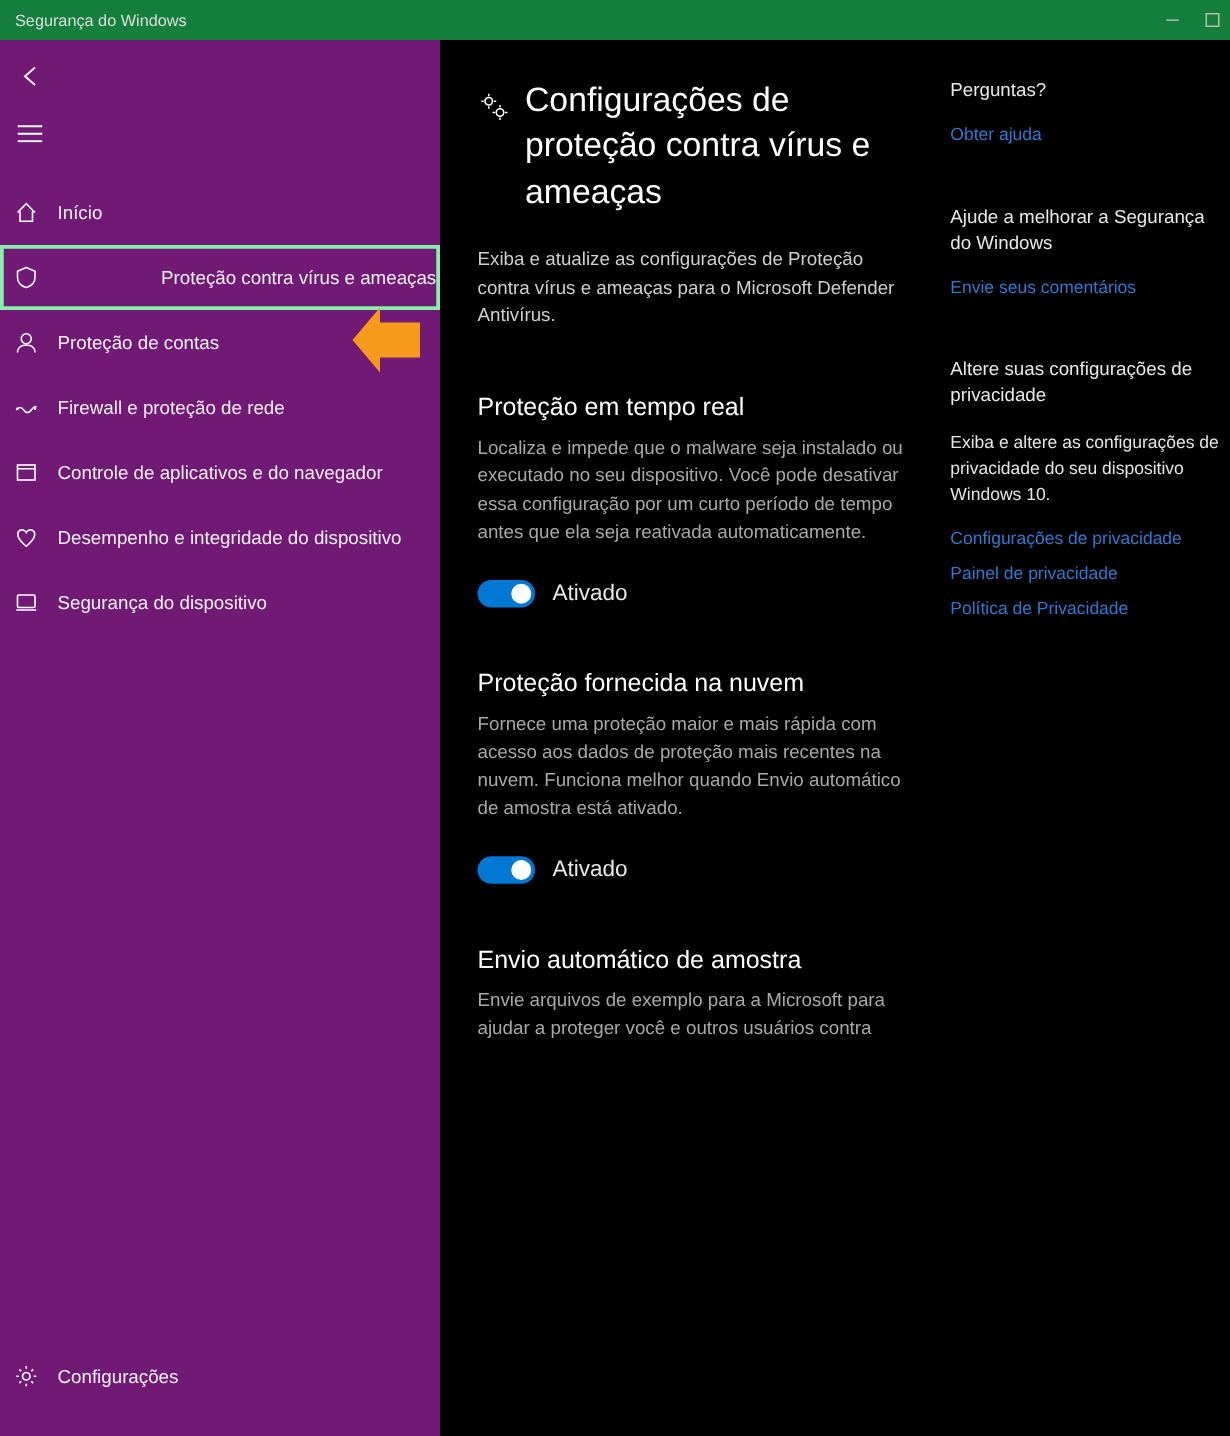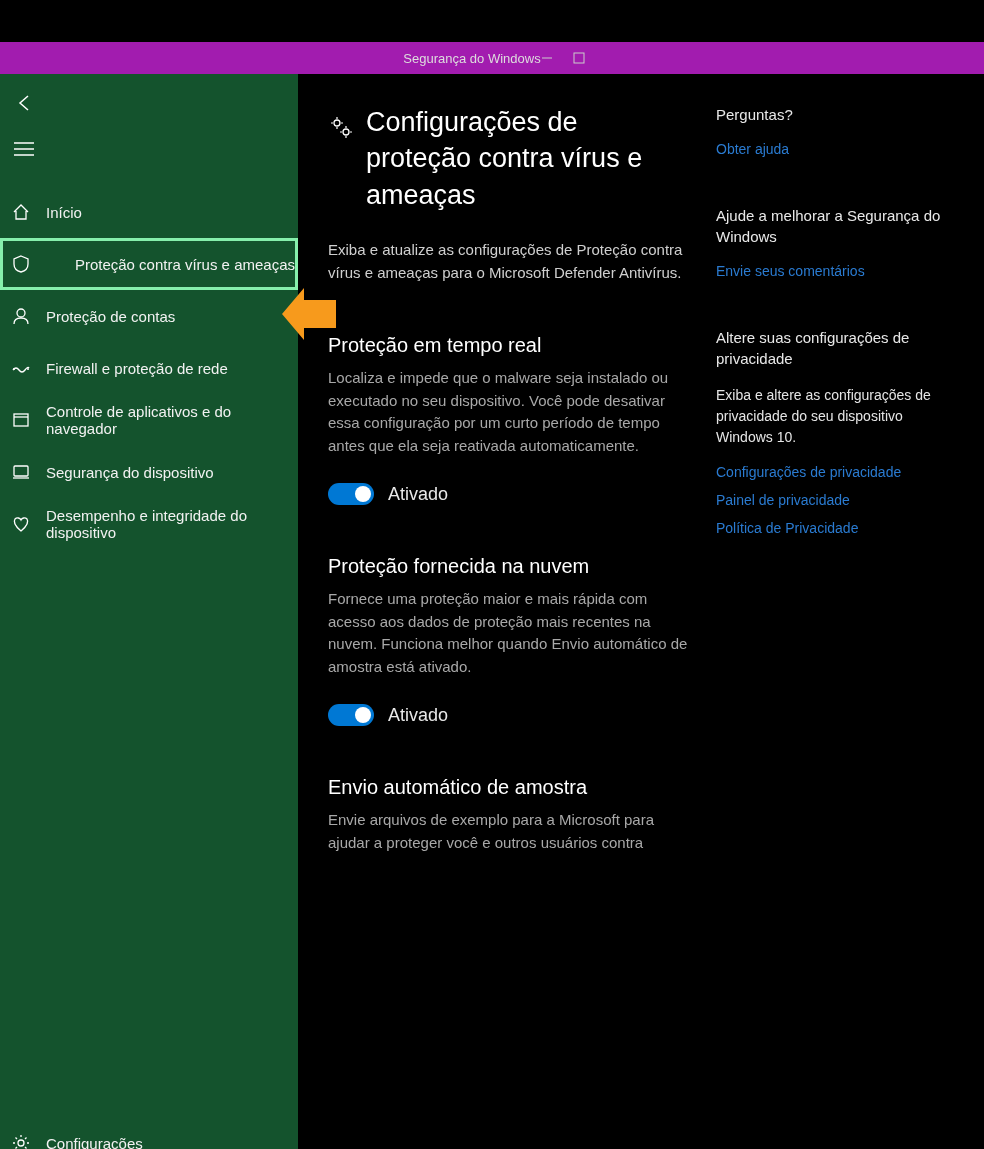--- a/index.html
+++ b/index.html
@@ -9,32 +9,31 @@
     background: #000;
     font-family: "Segoe UI", Arial, sans-serif;
     color: #fff;
     overflow: hidden;
     position: relative;
   }
   .titlebar {
     height: 32px;
     display: flex;
     align-items: center;
-    justify-content: center;
+    justify-content: space-between;
     padding: 0 8px 0 12px;
-    background: #a21caf;
-    margin-top: 42px;
+    background: #15803d;
   }
   .titlebar .title { font-size: 13px; color: #ddd; }
   .winbtns { display: flex; gap: 20px; align-items: center; }
   .winbtn { width: 12px; height: 12px; display:flex; align-items:center; justify-content:center; }
   .layout { display:flex; height: calc(100% - 32px); }
   .sidebar {
-    width: 298px;
-    background: #14532d;
+    width: 352px;
+    background: #701a75;
     display:flex;
     flex-direction:column;
     padding-top: 6px;
     position: relative;
   }
   .back-row { height:46px; display:flex; align-items:center; padding-left:14px; }
   .hamburger-row { height:46px; display:flex; align-items:center; padding-left:14px; margin-bottom:14px;}
   .nav-item {
     height:52px;
     display:flex;
@@ -163,34 +162,34 @@
             <rect x="3" y="4" width="14" height="12" fill="none" stroke="#fff" stroke-width="1.3"></rect>
             <line x1="3" y1="7" x2="17" y2="7" stroke="#fff" stroke-width="1.3"></line>
           </svg>
       </span>
       <span>Controle de aplicativos e do navegador</span>
     </div>
 
     <div class="nav-item">
       <span class="icon">
         <svg width="20" height="20">
+            <path d="M10 17 C4 12 2 8 4 5 C6 3 9 4 10 6 C11 4 14 3 16 5 C18 8 16 12 10 17 Z" fill="none" stroke="#fff" stroke-width="1.3"></path>
+          </svg>
+      </span>
+      <span>Desempenho e integridade do dispositivo</span>
+    </div>
+
+    <div class="nav-item">
+      <span class="icon">
+        <svg width="20" height="20">
             <rect x="3" y="4" width="14" height="10" rx="1" fill="none" stroke="#fff" stroke-width="1.3"></rect>
             <line x1="2" y1="16" x2="18" y2="16" stroke="#fff" stroke-width="1.3"></line>
           </svg>
       </span>
       <span>Segurança do dispositivo</span>
-    </div>
-
-    <div class="nav-item">
-      <span class="icon">
-        <svg width="20" height="20">
-            <path d="M10 17 C4 12 2 8 4 5 C6 3 9 4 10 6 C11 4 14 3 16 5 C18 8 16 12 10 17 Z" fill="none" stroke="#fff" stroke-width="1.3"></path>
-          </svg>
-      </span>
-      <span>Desempenho e integridade do dispositivo</span>
     </div>
 
 
     <div class="sidebar-spacer"></div>
     <div class="sidebar-bottom">
       <div class="nav-item">
         <span class="icon">
           <svg width="20" height="20">
               <circle cx="10" cy="10" r="3" fill="none" stroke="#fff" stroke-width="1.3"></circle>
               <path d="M10 2 V4 M10 16 V18 M2 10 H4 M16 10 H18 M4.5 4.5 L6 6 M14 14 L15.5 15.5 M15.5 4.5 L14 6 M6 14 L4.5 15.5" stroke="#fff" stroke-width="1.3"></path>

